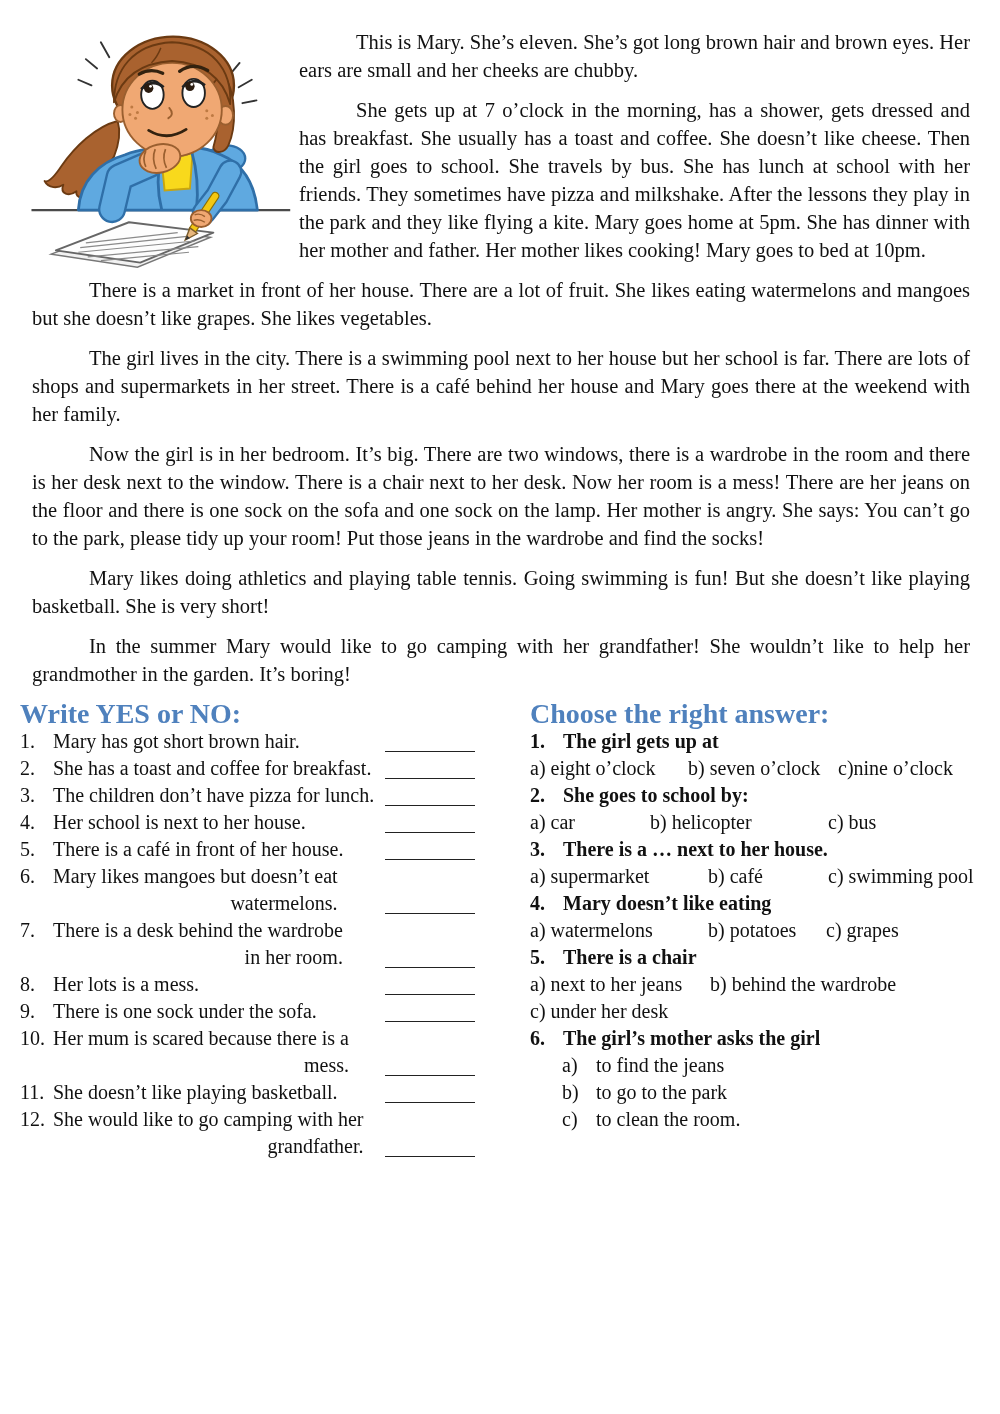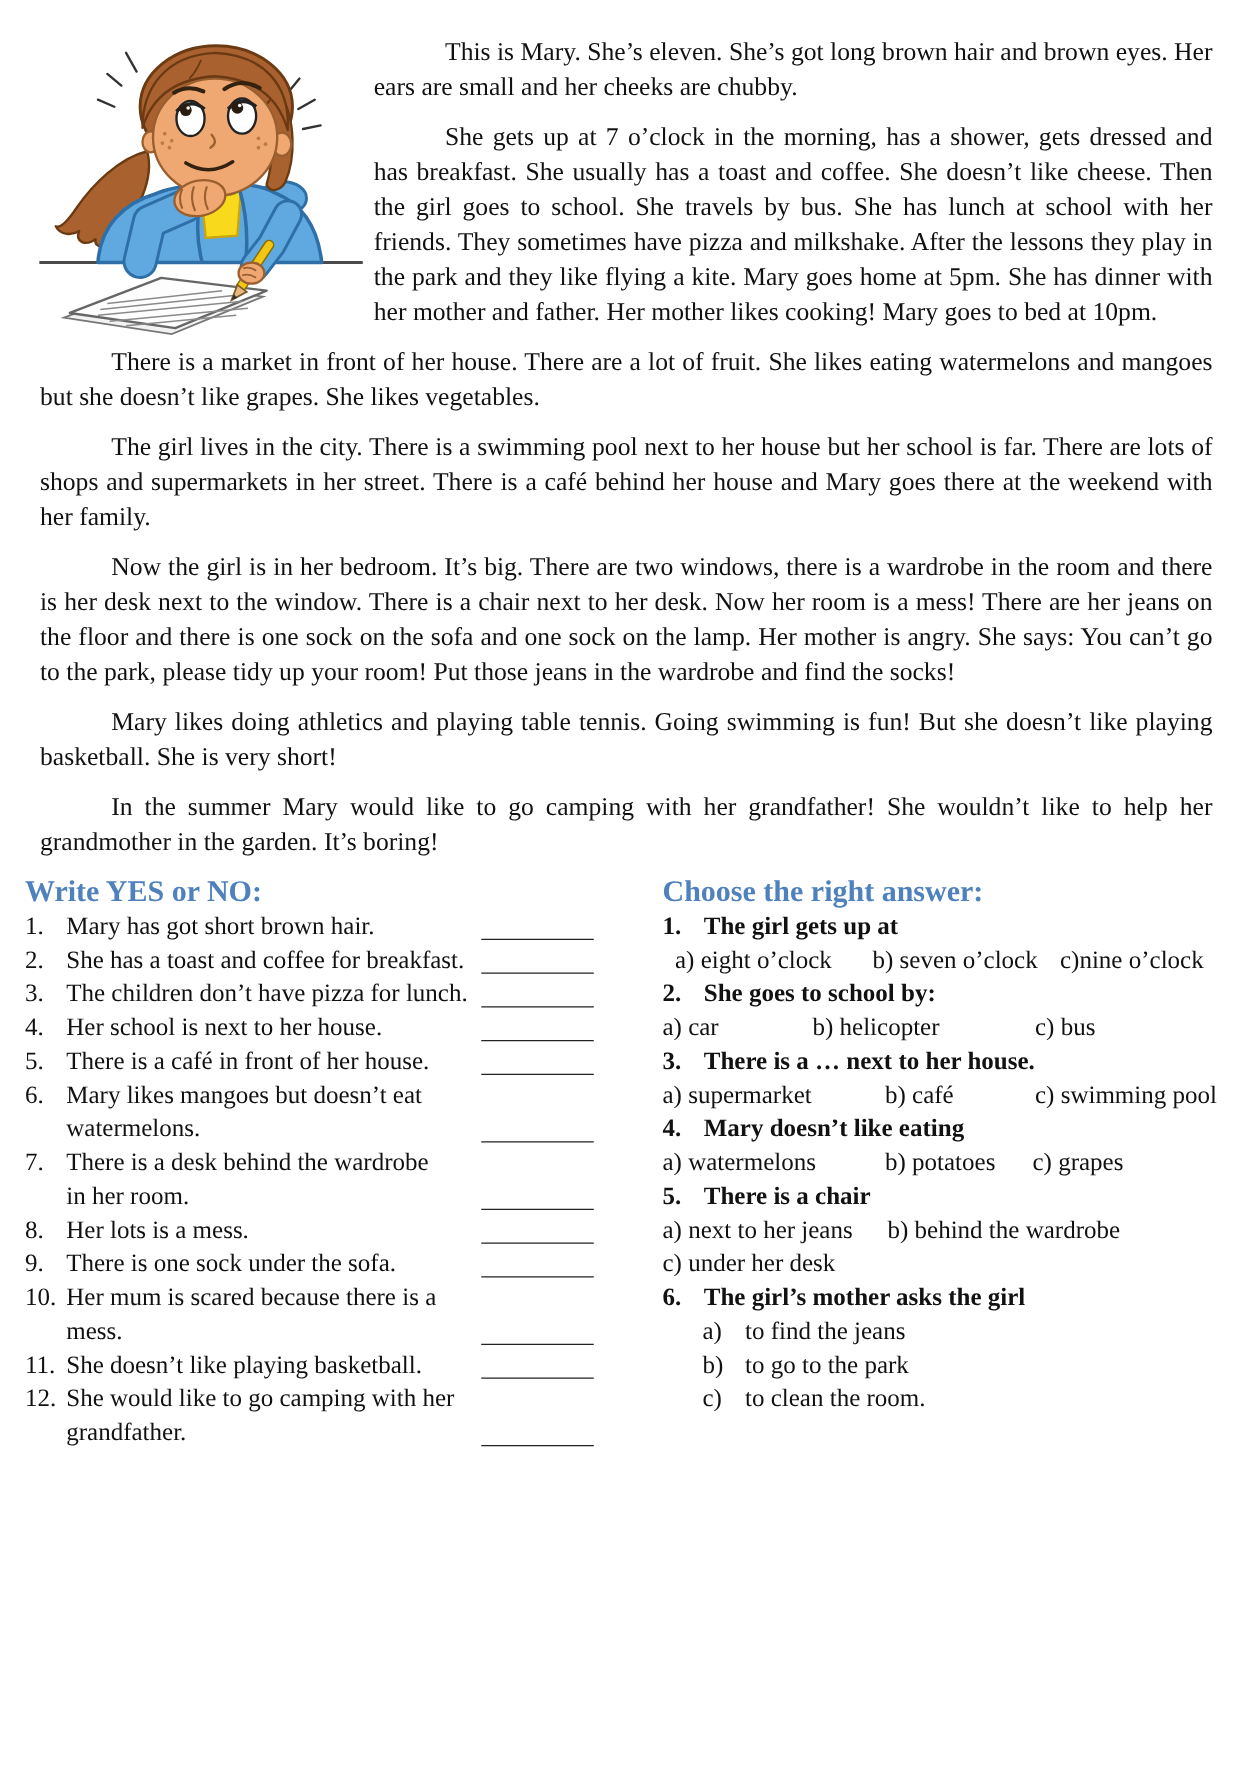--- a/index.html
+++ b/index.html
@@ -9,32 +9,32 @@
     padding:10px 18px 0 20px; color:var(--body-text);
     font-family:"Liberation Serif","DejaVu Serif",serif; overflow:hidden;
   }
   .reading { font-size:20.5px; line-height:28px; text-align:justify; padding-top:6px; }
   .illustration { float:left; width:277px; height:255px; margin-right:2px; }
   .illustration svg { display:block; }
   p.para { margin:12px; text-indent:57px; text-align:justify; }
   .columns { display:flex; clear:both; margin-top:6px; }
   .col-left { flex:0 0 455px; font-size:20px; line-height:27px; }
   .col-right { flex:1; margin-left:55px; font-size:20px; line-height:27px; }
-  .section-title { color:var(--heading-blue); font-weight:bold; font-size:24px; line-height:28px; }
+  .section-title { color:var(--heading-blue); font-weight:bold; font-size:28px; line-height:28px; }
   
   .yn-item { display:flex; align-items:flex-start; }
   .yn-num { flex:0 0 33px; }
-  .yn-text { flex:0 1 auto; max-width:332px; }
+  .yn-text { flex:0 1 auto; max-width:332px;text-align:right; }
   .yn-blank { flex:0 0 90px; width:90px; height:20px; border-bottom:1.2px solid #222;
               margin-left:auto; align-self:flex-end; margin-bottom:3px; }
   
   .q-prompt { display:flex; font-weight:bold; }
   .q-num { flex:0 0 33px; }
   .opt-row { display:grid; }
-  .q1-r0 { grid-template-columns:158px 150px 1fr;margin-left:10px; }
+  .q1-r0 { grid-template-columns:158px 150px 1fr; }
   .q2-r0 { grid-template-columns:120px 178px 1fr; }
   .q3-r0 { grid-template-columns:178px 120px 1fr; }
   .q4-r0 { grid-template-columns:178px 118px 1fr; }
   .q5-r0 { grid-template-columns:180px 1fr; }
   .q5-r1 { grid-template-columns:1fr; }
   .opt-stacked { display:flex; padding-left:32px; }
   .olabel { flex:0 0 34px; }
 </style>
 </head>
 <body>

